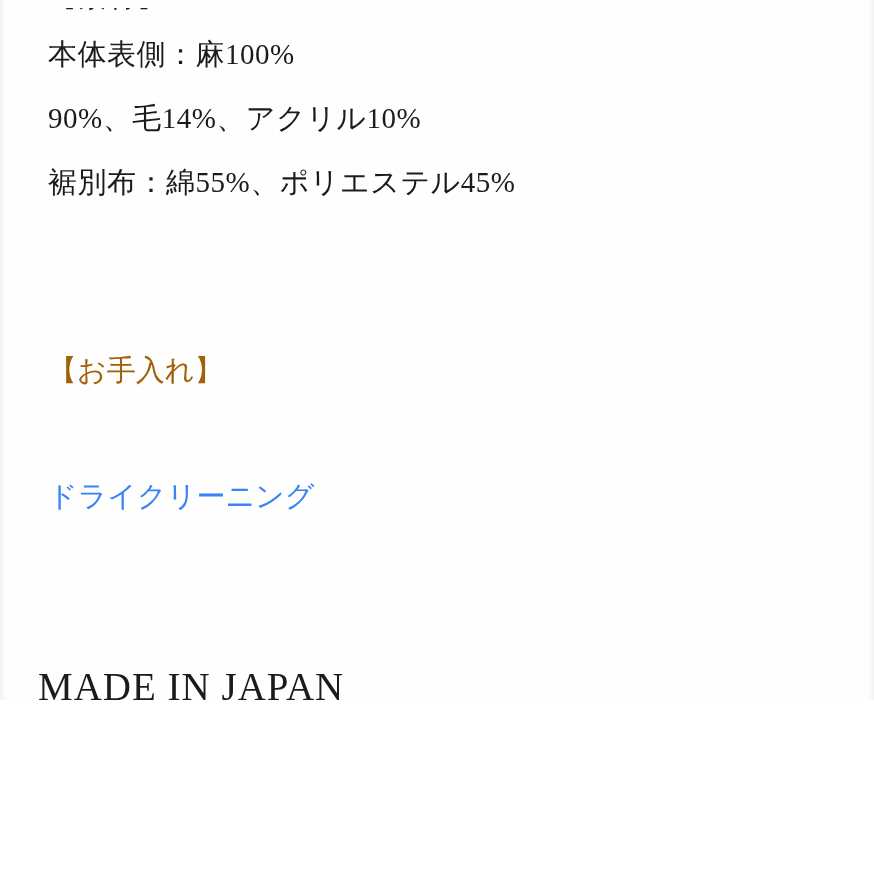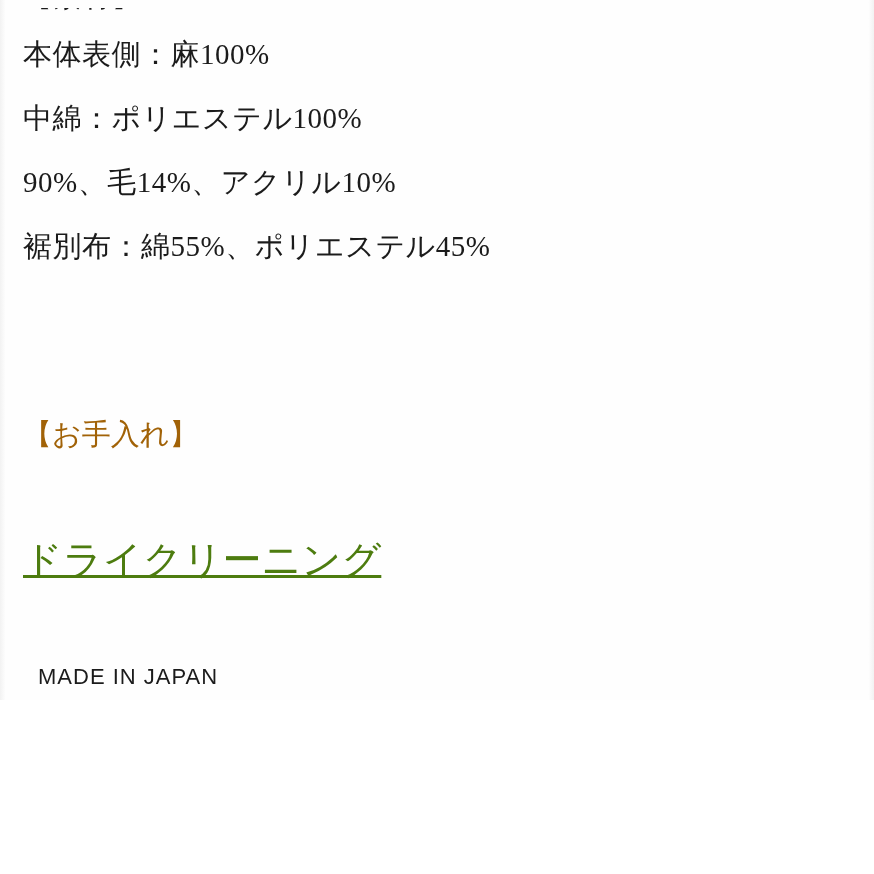--- a/index.html
+++ b/index.html
@@ -17,21 +17,21 @@
   }
 
   .page {
     position: absolute;
     top: 0;
     left: 0;
     width: 874px;
     height: 700px;
     background: #fefefe;
     box-sizing: border-box;
-    padding: 0 23px;
+    padding: 0 48px;
   }
 
   
   .edge-left, .edge-right {
     position: absolute;
     top: 0;
     bottom: 0;
     width: 6px;
     background: linear-gradient(to right, #f2f2f2, #ffffff);
   }
@@ -68,59 +68,57 @@
   .spacer-md { height: 70px; }
   .spacer-xl { height: 110px; }
 
   .section-head {
     font-size: 29px;
     line-height: 56px;
     color: #a16207;
   }
 
   .care-line {
-    font-size: 39px;
+    font-size: 29px;
     line-height: 56px;
-    color: #4d7c0f;
-    text-decoration: underline;
+    color: #3b82f6;
   }
 
   .footer-wrap {
     position: absolute;
     left: 38px;
     right: 38px;
     bottom: 0;
     height: 32px;
     overflow: hidden;
   }
   .footer-text {
     position: absolute;
     top: -4px;
     left: 0;
-    font-size: 22px;
+    font-size: 39px;
     letter-spacing: 1px;
     color: #1b1b1b;
-    font-family: Liberation Sans, sans-serif;
+    font-family: Liberation Serif, serif;
   }
 </style>
 </head>
 <body>
 
 <div class="page">
   <div class="edge-left"></div>
   <div class="edge-right"></div>
 
   <div class="doc-body">
 
     <div class="clipped-top">
       <div class="line">【素材】</div>
     </div>
 
     <div class="line">本体表側：麻100%</div>
-    <div class="line">中綿：ポリエステル100%</div>
     <div class="line">90%、毛14%、アクリル10%</div>
     <div class="line">裾別布：綿55%、ポリエステル45%</div>
 
     <div class="spacer-lg"></div>
 
     <div class="section-head">【お手入れ】</div>
 
     <div class="spacer-md"></div>
 
     <div class="care-line">ドライクリーニング</div>

